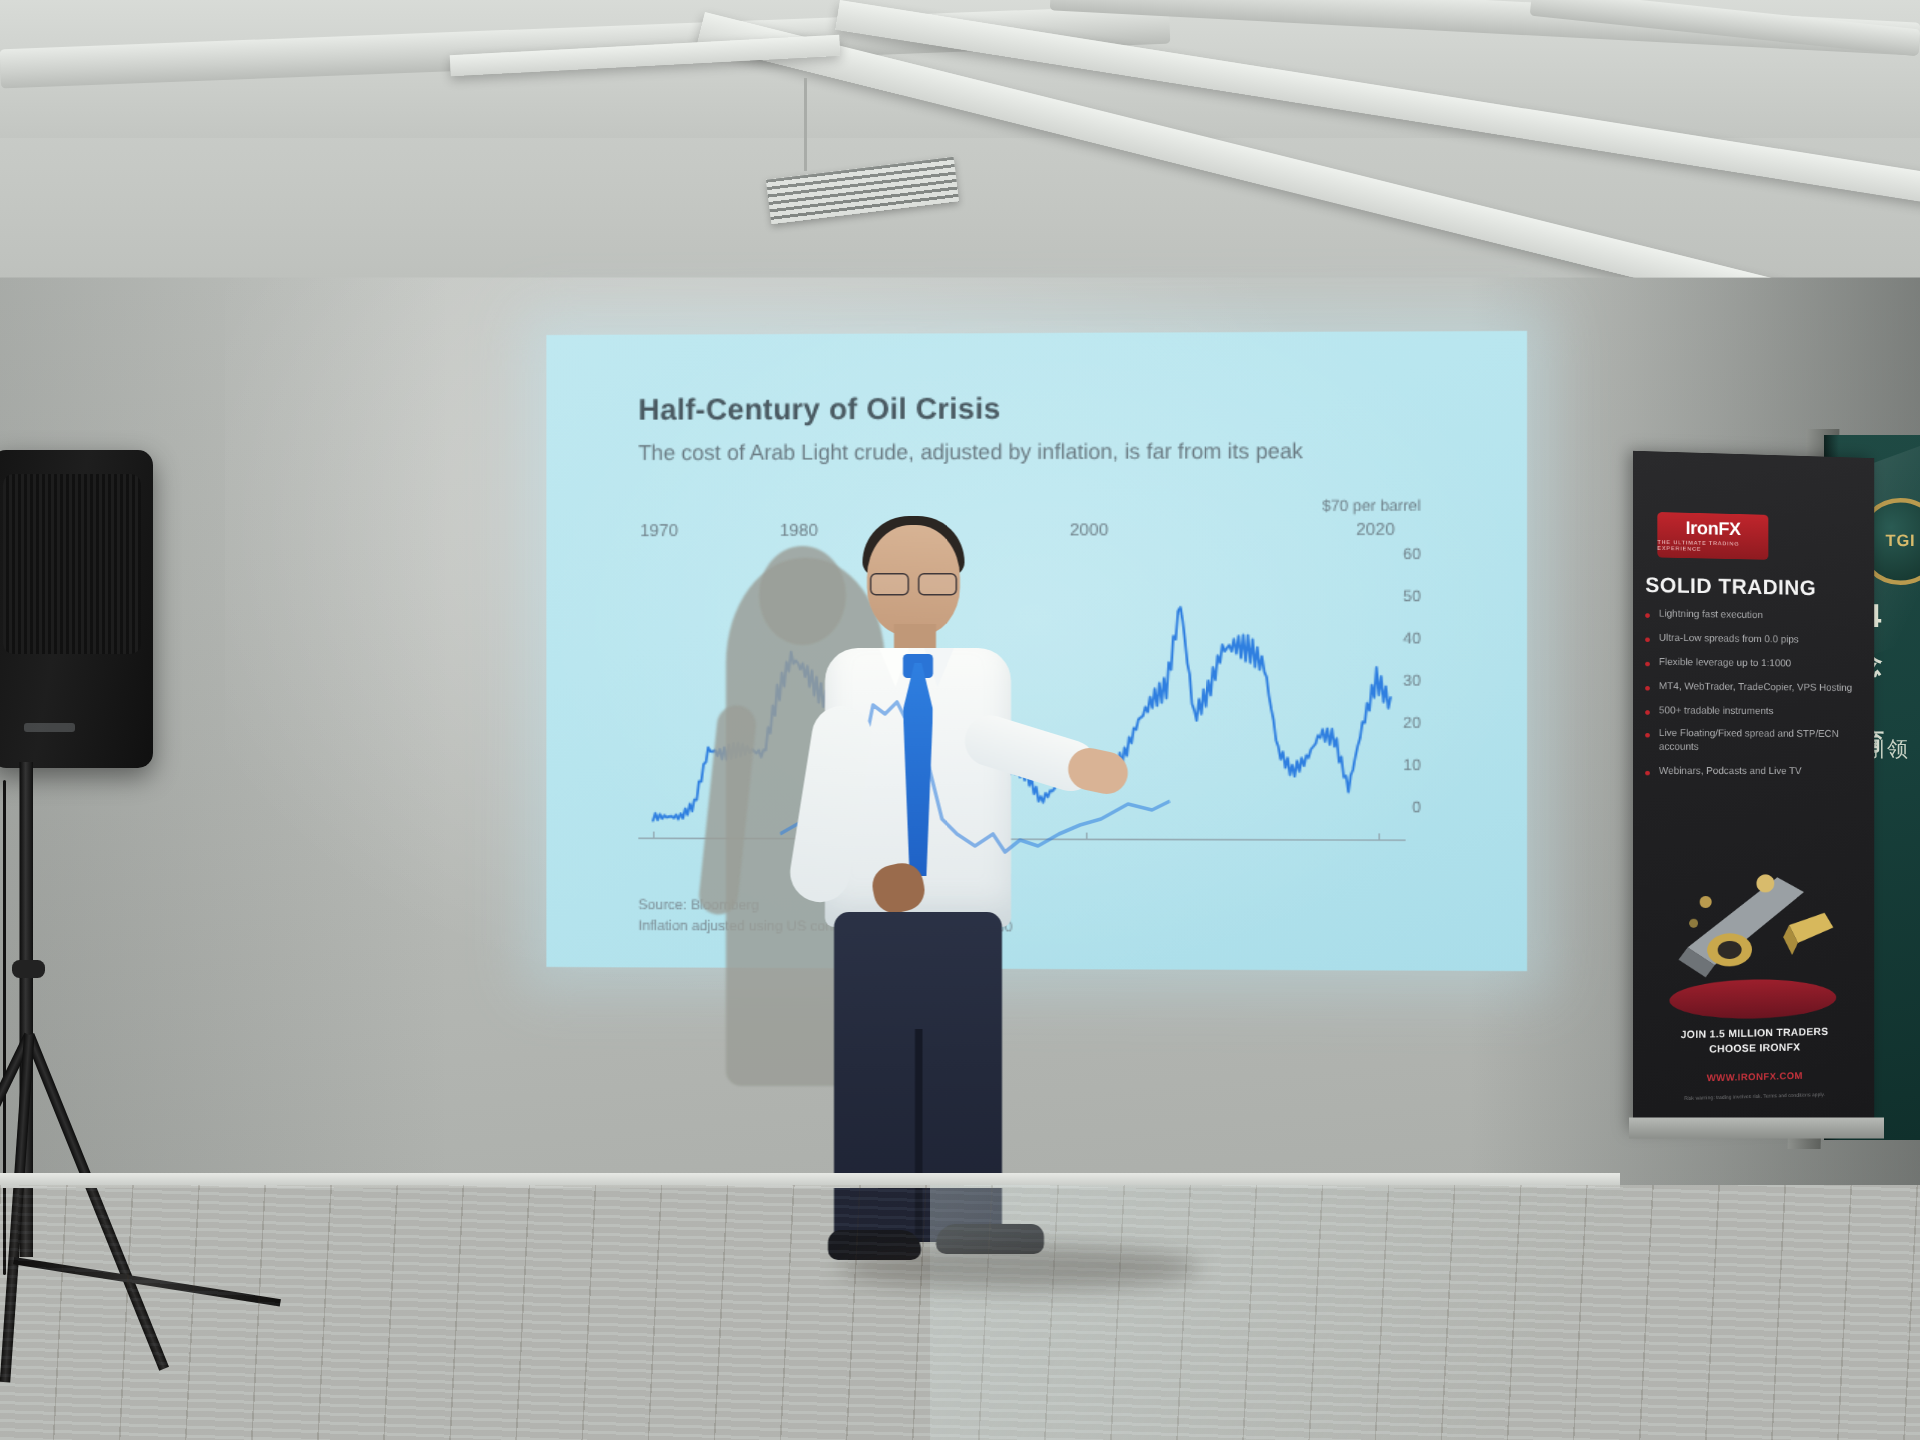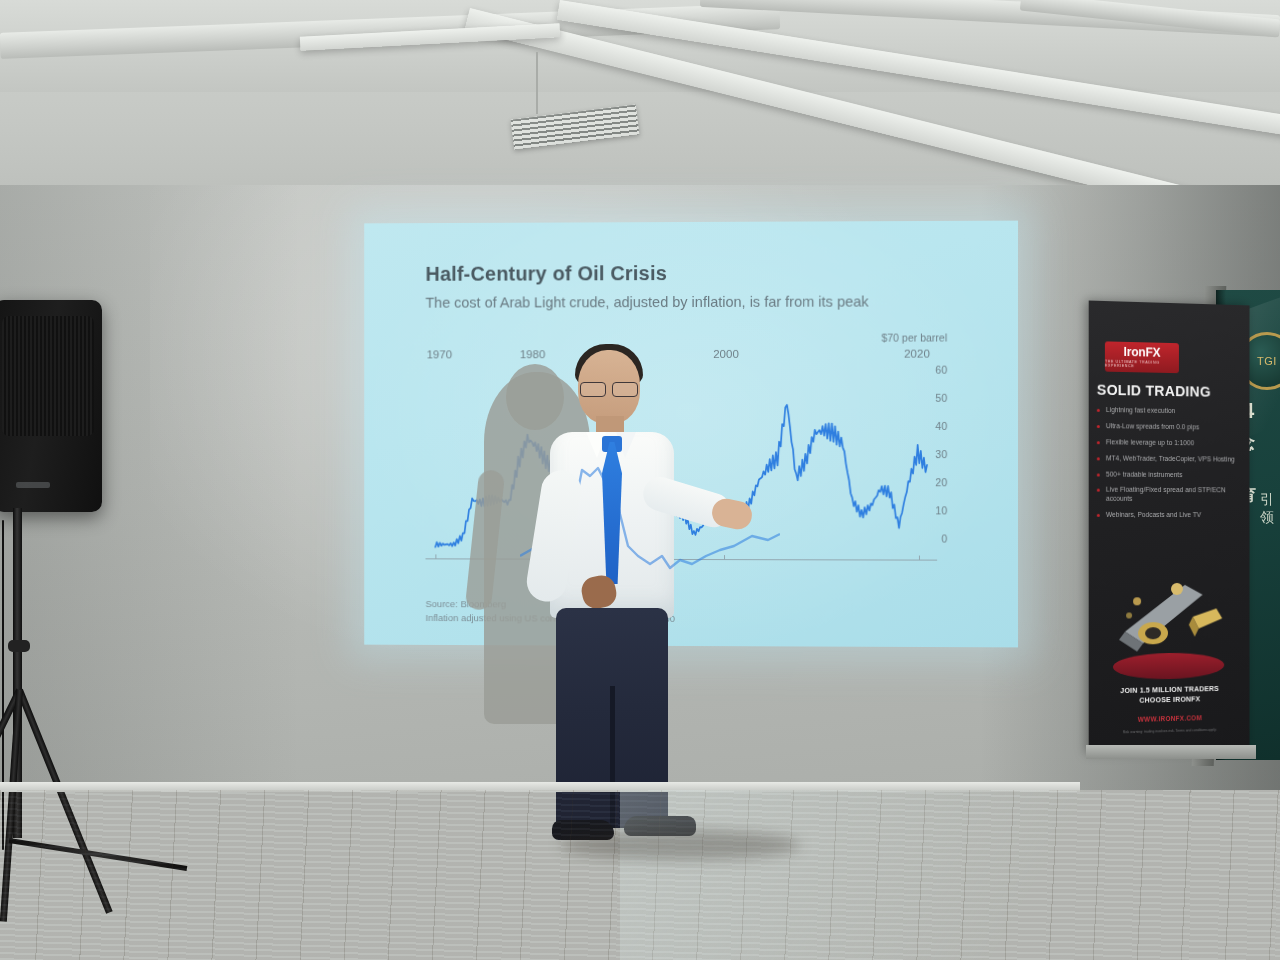--- a/index.html
+++ b/index.html
@@ -153,27 +153,27 @@
   
   #banner-green{position:absolute;left:1216px;top:290px;width:64px;height:470px;
         background:linear-gradient(170deg,#1f4a44 0%,#18413c 45%,#10302c 100%);
         overflow:hidden;}
   .gb-sheen{position:absolute;left:-20px;top:20px;width:120px;height:120px;
         background:linear-gradient(135deg,rgba(255,255,255,.16),rgba(255,255,255,0) 70%);
         transform:rotate(-20deg);}
   .gb-seal{position:absolute;left:22px;top:42px;width:52px;height:52px;border-radius:50%;
         border:3px solid #b99a4e;background:radial-gradient(circle at 38% 32%,#2a5b53,#123029);
         display:flex;align-items:center;justify-content:center;}
-  .gb-seal-t{font-size:11px;font-weight:normal;color:#d8bb6c;letter-spacing:.5px;}
+  .gb-seal-t{font-size:11px;font-weight:bold;color:#d8bb6c;letter-spacing:.5px;}
   .gb-num{position:absolute;left:26px;top:108px;font-size:22px;font-weight:bold;color:#e6ead9;}
   .gb-cn1{position:absolute;left:4px;top:142px;font-size:17px;font-weight:bold;color:#e2e7da;
         letter-spacing:1px;}
   .gb-cn2{position:absolute;left:10px;top:196px;font-size:15px;font-weight:bold;color:#dde3d6;
         line-height:1.25;}
-  .gb-cn3{position:absolute;left:44px;top:200px;font-size:14px;color:#c8d2c4;line-height:1.3;}
+  .gb-cn3{position:absolute;left:28px;top:200px;font-size:14px;color:#c8d2c4;line-height:1.3;}
   .gb-edge{position:absolute;left:0;top:0;width:10px;height:470px;
         background:linear-gradient(90deg,rgba(0,0,0,.55),rgba(0,0,0,0));}
   .bn-gap{position:absolute;left:1198px;top:286px;width:22px;height:480px;
         background:linear-gradient(90deg,#8e918d,#6f726e 60%,#5d605c);
         transform:skewX(-1.5deg);}
 
   
   .baseboard{position:absolute;left:0;top:782px;width:1080px;height:10px;
         background:linear-gradient(180deg,#e7e9e5,#c4c7c3);}
   .floor{position:absolute;left:0;top:790px;width:1280px;height:170px;

